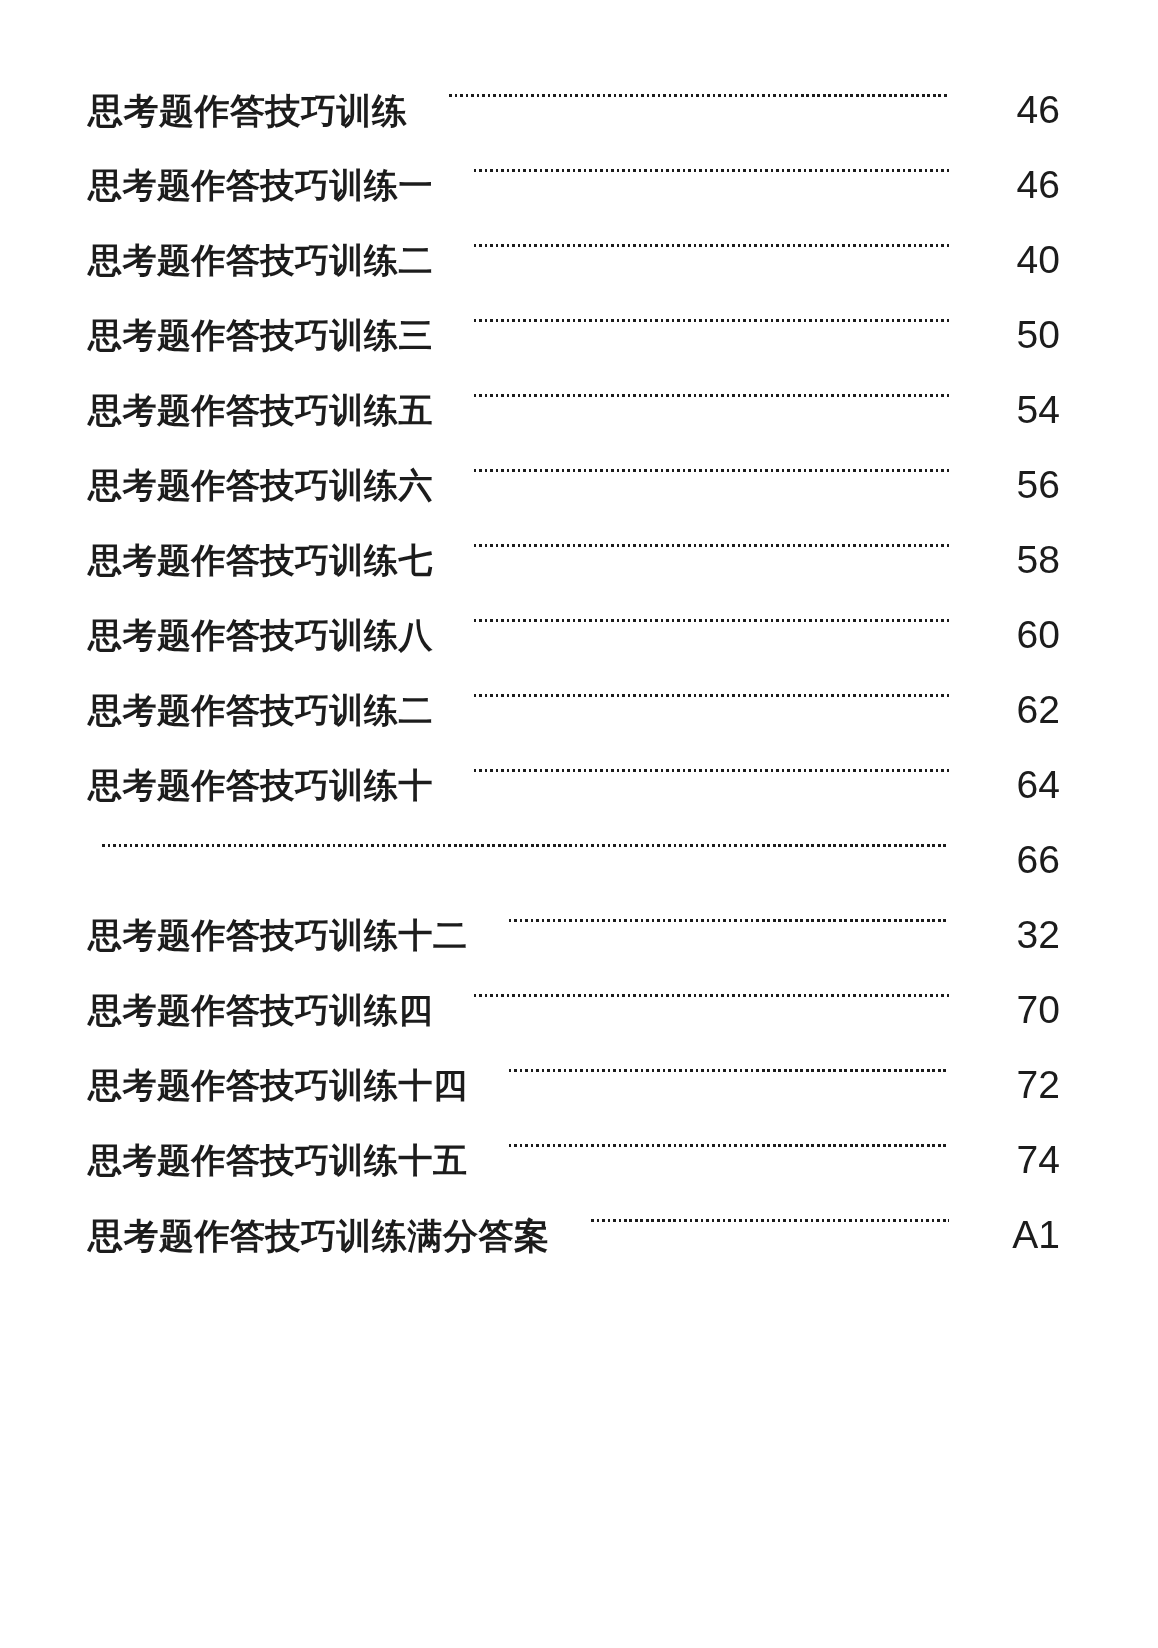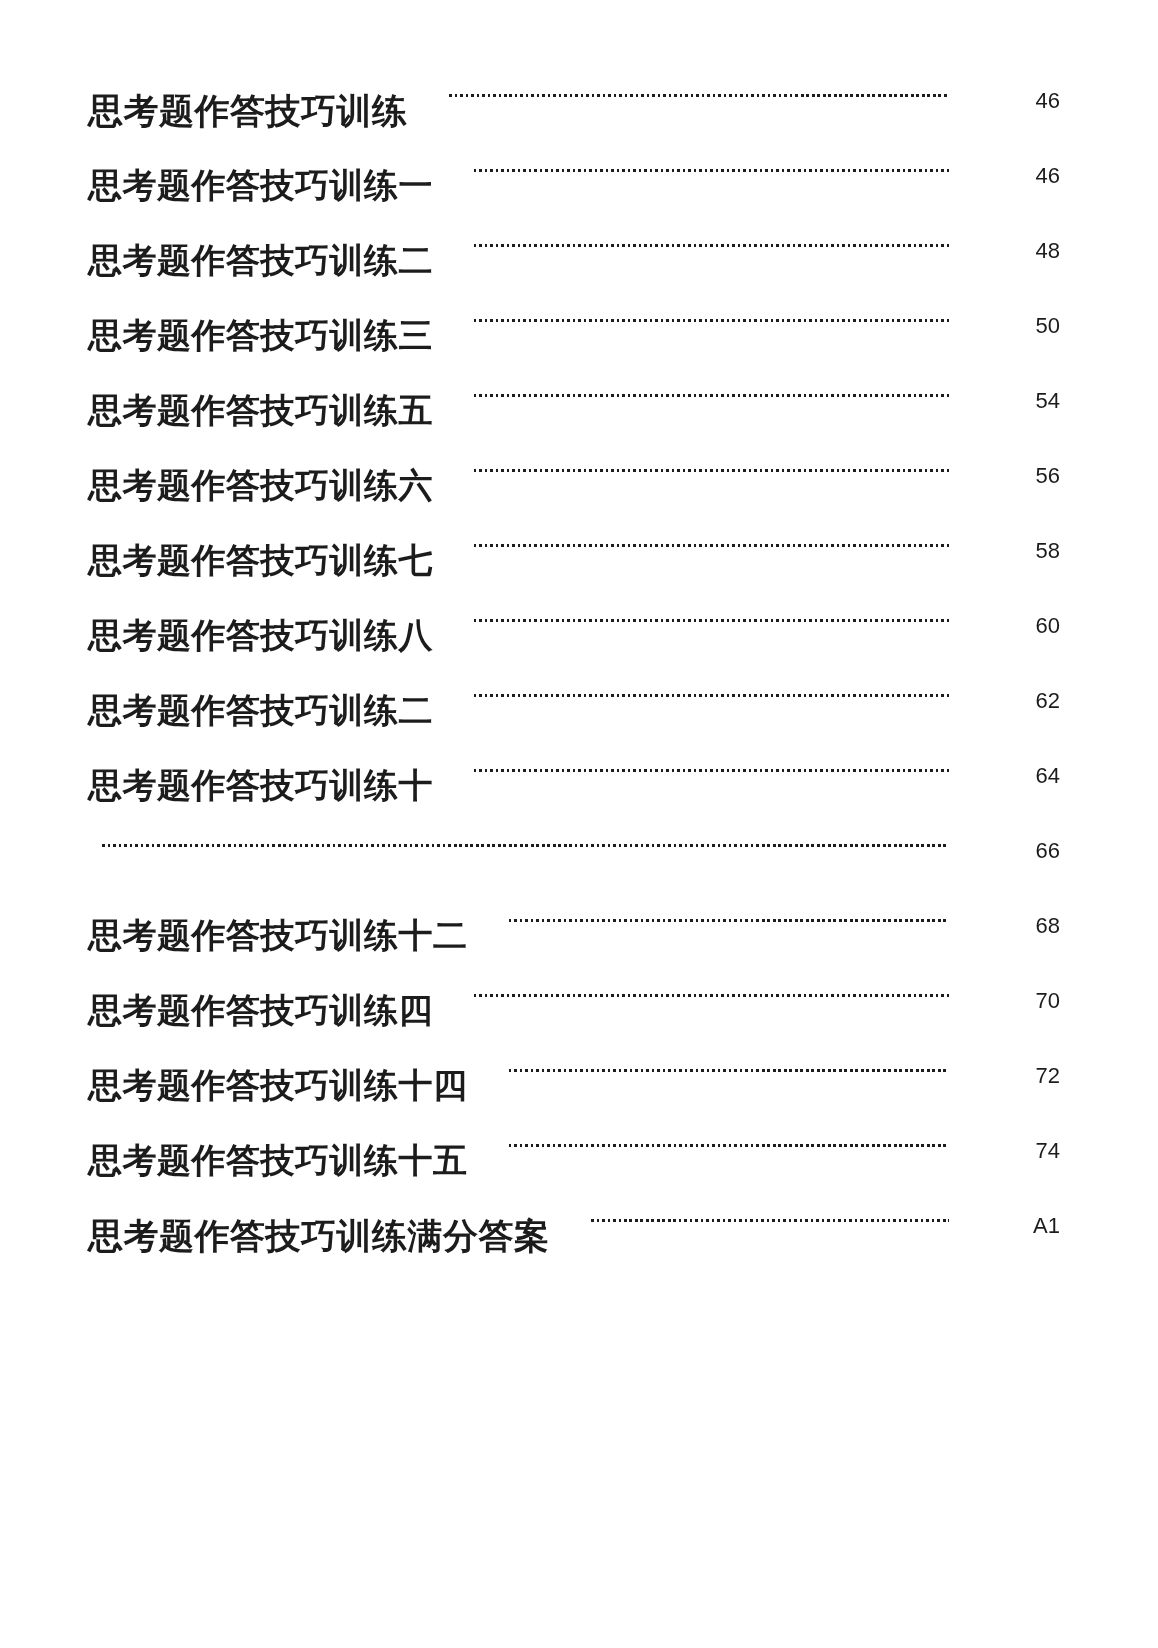--- a/index.html
+++ b/index.html
@@ -54,21 +54,21 @@
     background-image: repeating-linear-gradient(
       to right,
       #1c1c1c 0px, #1c1c1c 2.5px,
       transparent 2.5px, transparent 5.5px
     );
   }
   .toc-page {
     flex: 0 0 64px;
     text-align: right;
     font-family: "Liberation Sans", "DejaVu Sans", sans-serif;
-    font-size: 22px;
+    font-size: 39px;
     font-weight: 400;
     color: #1c1c1c;
   }
 </style>
 </head>
 <body>
 
 <div class="page">
   <div class="toc" id="toc-list">
   <div class="toc-row section">
@@ -79,21 +79,21 @@
 
   <div class="toc-row item">
     <span class="toc-label">思考题作答技巧训练一</span>
     <span class="toc-leader"></span>
     <span class="toc-page">46</span>
   </div>
 
   <div class="toc-row item">
     <span class="toc-label">思考题作答技巧训练二</span>
     <span class="toc-leader"></span>
-    <span class="toc-page">48</span>
+    <span class="toc-page">40</span>
   </div>
 
   <div class="toc-row item">
     <span class="toc-label">思考题作答技巧训练三</span>
     <span class="toc-leader"></span>
     <span class="toc-page">50</span>
   </div>
 
 
   <div class="toc-row item">
@@ -133,21 +133,21 @@
   </div>
 
   <div class="toc-row item">
     <span class="toc-leader"></span>
     <span class="toc-page">66</span>
   </div>
 
   <div class="toc-row item">
     <span class="toc-label">思考题作答技巧训练十二</span>
     <span class="toc-leader"></span>
-    <span class="toc-page">68</span>
+    <span class="toc-page">32</span>
   </div>
 
   <div class="toc-row item">
     <span class="toc-label">思考题作答技巧训练四</span>
     <span class="toc-leader"></span>
     <span class="toc-page">70</span>
   </div>
 
   <div class="toc-row item">
     <span class="toc-label">思考题作答技巧训练十四</span>

